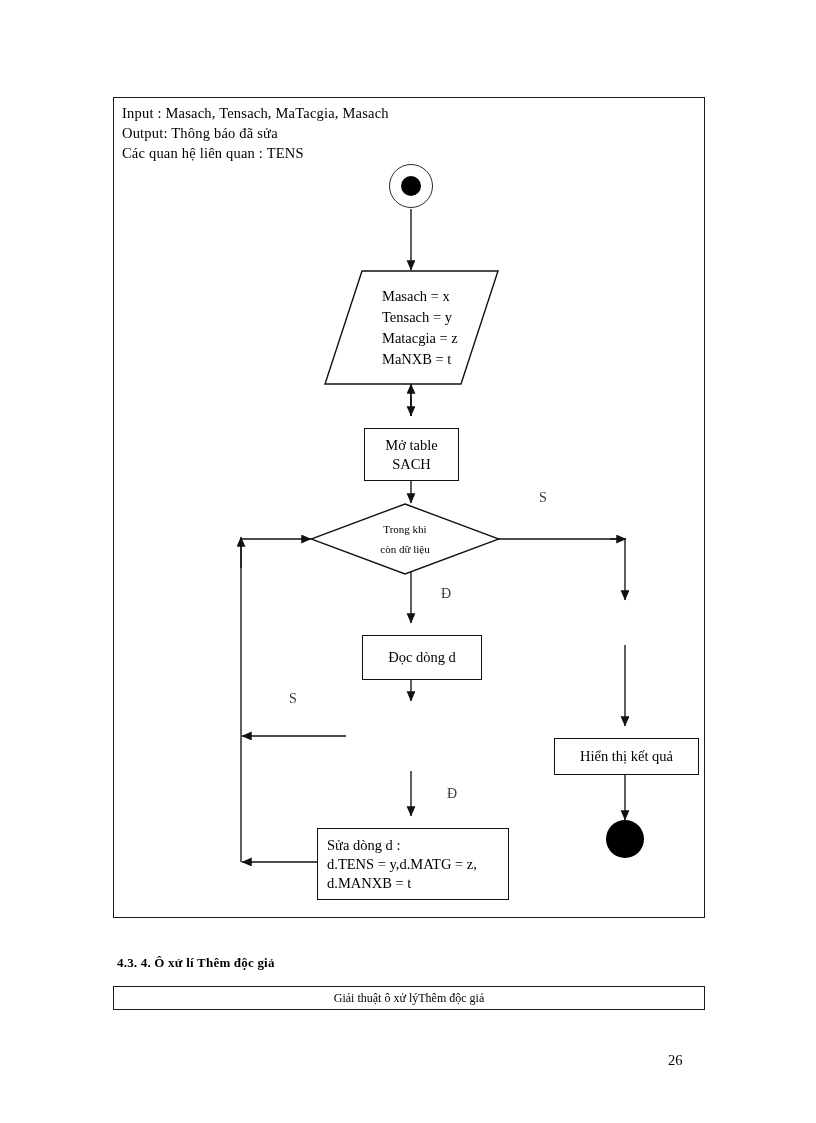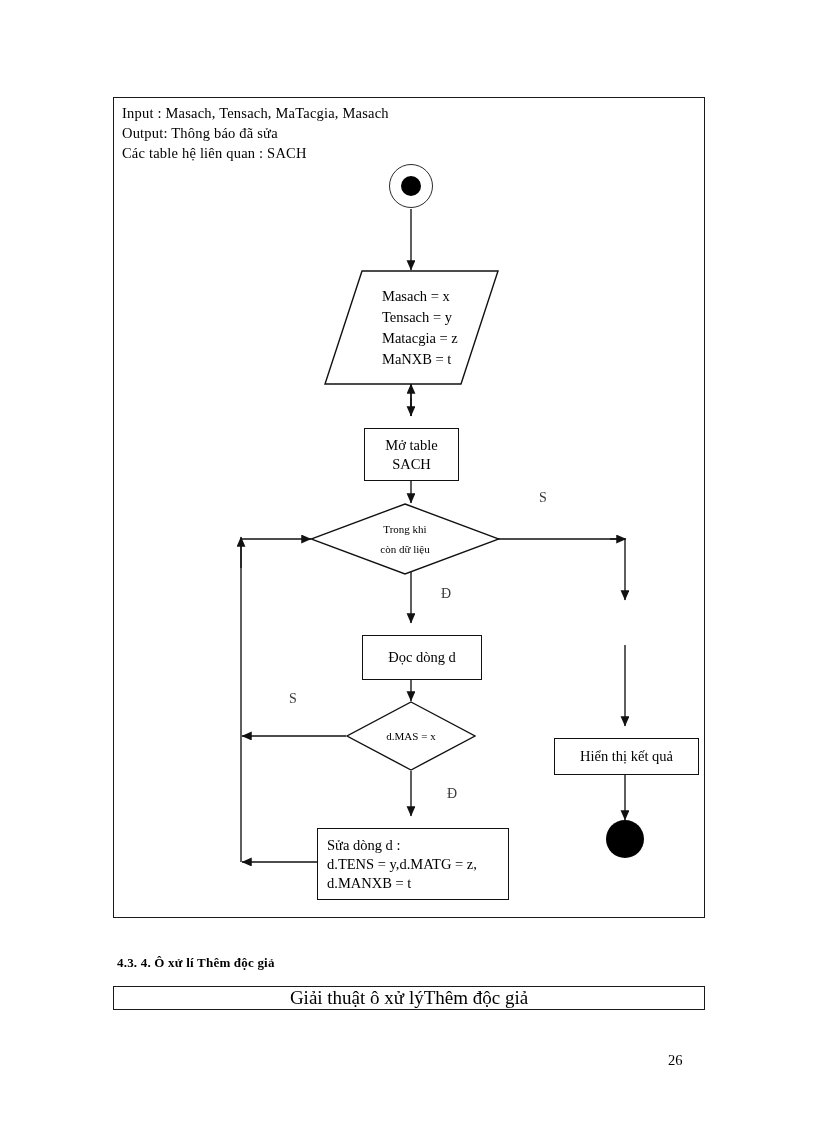--- a/index.html
+++ b/index.html
@@ -169,42 +169,42 @@
     position: absolute;
     left: 113px;
     top: 986px;
     width: 592px;
     height: 24px;
     border: 1.3px solid #1a1a1a;
     box-sizing: border-box;
     display: flex;
     align-items: center;
     justify-content: center;
-    font-size: 19px;
+    font-size: 12px;
     background: #ffffff;
   }
   #caption-box .cap-strong { font-weight: normal; }
   #page-number {
     position: absolute;
     left: 668px;
     top: 1052px;
     font-size: 14.5px;
   }
 </style>
 </head>
 <body>
 
 <div id="page">
 
   <div id="diagram-frame">
 
     <div id="io-header">
       <div>Input : Masach, Tensach, MaTacgia, Masach</div>
       <div>Output: Thông  báo đã sửa</div>
-      <div>Các table hệ liên  quan : SACH</div>
+      <div>Các quan hệ liên  quan : TENS</div>
     </div>
 
     <svg id="connectors" viewBox="0 0 592 821" width="592" height="821">
       <defs>
         <marker id="arrow" markerWidth="9" markerHeight="9" refX="7.2" refY="3.3" orient="auto" markerUnits="strokeWidth">
           <path d="M0,0 L7.5,3.3 L0,6.6 z" fill="#111111"></path>
         </marker>
       </defs>
       <g stroke="#111111" stroke-width="1.35" fill="none">
 
@@ -273,28 +273,20 @@
       </div>
     </div>
 
     <div class="branch-label" style="left:425px; top:392px;">S</div>
     <div class="branch-label" style="left:327px; top:488px;">Đ</div>
 
     <div class="rect" style="left:248px; top:525px; width:120px; height:45px;">
       <div>Đọc dòng d</div>
     </div>
 
-    <div class="diamond" style="left:232px; top:603px; width:130px; height:70px;">
-      <svg width="130" height="70" viewBox="0 0 130 70">
-        <polygon points="65,1 129,35 65,69 1,35" fill="#ffffff" stroke="#111111" stroke-width="1.4"></polygon>
-      </svg>
-      <div class="dtext">
-        <div>d.MAS = x</div>
-      </div>
-    </div>
 
     <div class="branch-label" style="left:175px; top:593px;">S</div>
     <div class="branch-label" style="left:333px; top:688px;">Đ</div>
 
     <div class="rect left-aligned" style="left:203px; top:718px; width:192px; height:72px;">
       <div>Sửa dòng d :</div>
       <div>d.TENS = y,d.MATG = z,</div>
       <div>d.MANXB = t</div>
     </div>
 

